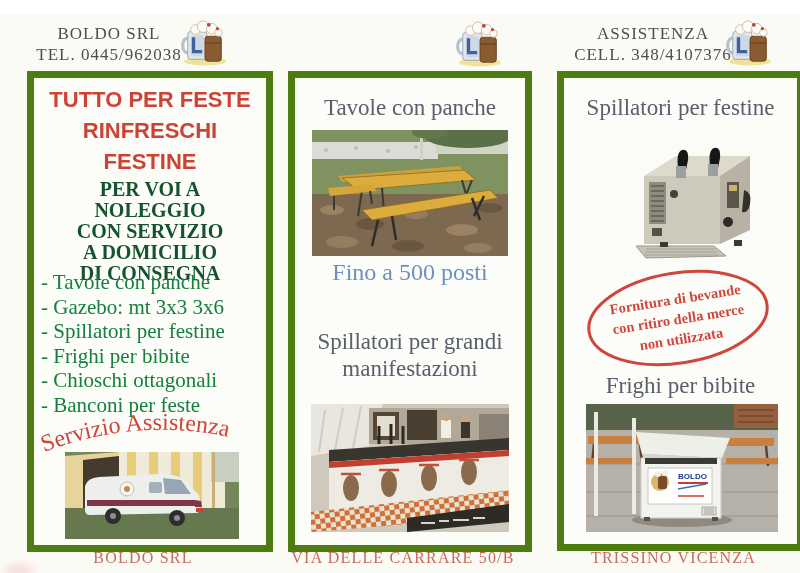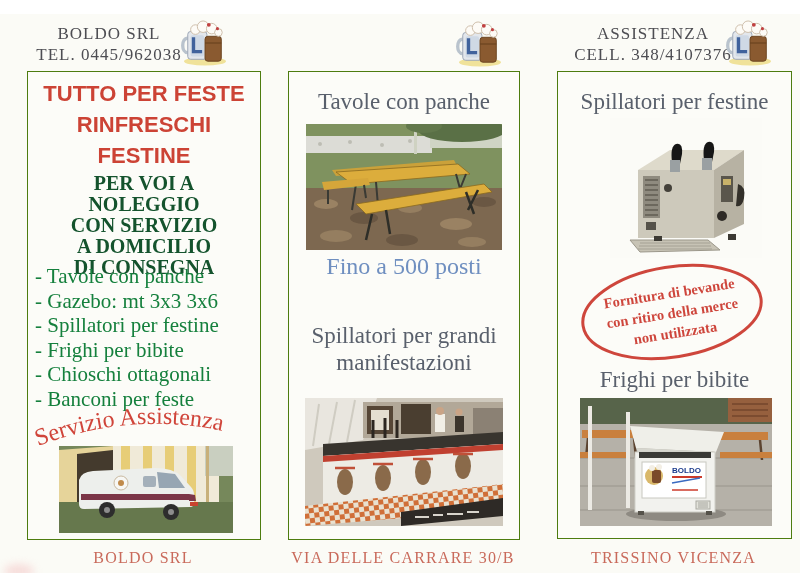--- a/index.html
+++ b/index.html
@@ -7,21 +7,21 @@
     position:relative; width:800px; height:573px;
     background:#fbfbf6; overflow:hidden;
     font-family:"Liberation Serif", serif;
     margin-top:14px;
   }
   
   .panel-header { position:absolute; top:9px; width:170px; text-align:center;
     color:#4d4d52; font-size:17px; line-height:21px; letter-spacing:1px; }
   .mug-icon { position:absolute; width:54px; height:46px; }
   
-  .box { position:absolute; top:57px; border:1px solid #4d7c0f; background:#fcfcf8; }
+  .box { position:absolute; top:57px; border:7px solid #4d7c0f; background:#fcfcf8; }
   .box-left   { left:27px;  width:232px; height:467px; }
   .box-mid    { left:288px; width:230px; height:467px; }
   .box-right  { left:557px; width:233px; height:466px; }
   
   .red-heads { position:absolute; top:6px; left:0; right:0; text-align:center;
     font-family:"Liberation Sans", sans-serif; font-weight:bold;
     color:#cc4335; font-size:22px; line-height:31px; }
   .blue-heads { position:absolute; top:101px; left:0; right:0; text-align:center;
     font-weight:bold; color:#14532d; font-size:20px; line-height:21px; }
   .rental-list { position:absolute; top:192px; left:7px; right:16px;
@@ -285,17 +285,17 @@
       <path d="M92,85 l28,-5" stroke="#3a6ac0" stroke-width="1.5"></path>
       <path d="M92,92 h26" stroke="#cc3a2a" stroke-width="1.5"></path>
       <rect x="116" y="103" width="14" height="8" fill="#e2e2da" stroke="#aaaaa2" stroke-width="1"></rect>
       <path d="M118,105 h10 M118,107 h10 M118,109 h10" stroke="#9a9a92" stroke-width="0.8"></path>
       <rect x="58" y="113" width="6" height="4" fill="#55524a"></rect>
       <rect x="126" y="113" width="6" height="4" fill="#55524a"></rect>
     </svg>
   </div>
 
   <div class="caption cap-left">BOLDO SRL</div>
-  <div class="caption cap-mid">VIA DELLE CARRARE 30/B</div>
+  <div class="caption cap-mid">VIA DELLE CARRARE 50/B</div>
   <div class="caption cap-right">TRISSINO VICENZA</div>
 
   <div class="scan-smudge"></div>
 </div>
 
 </body></html>

